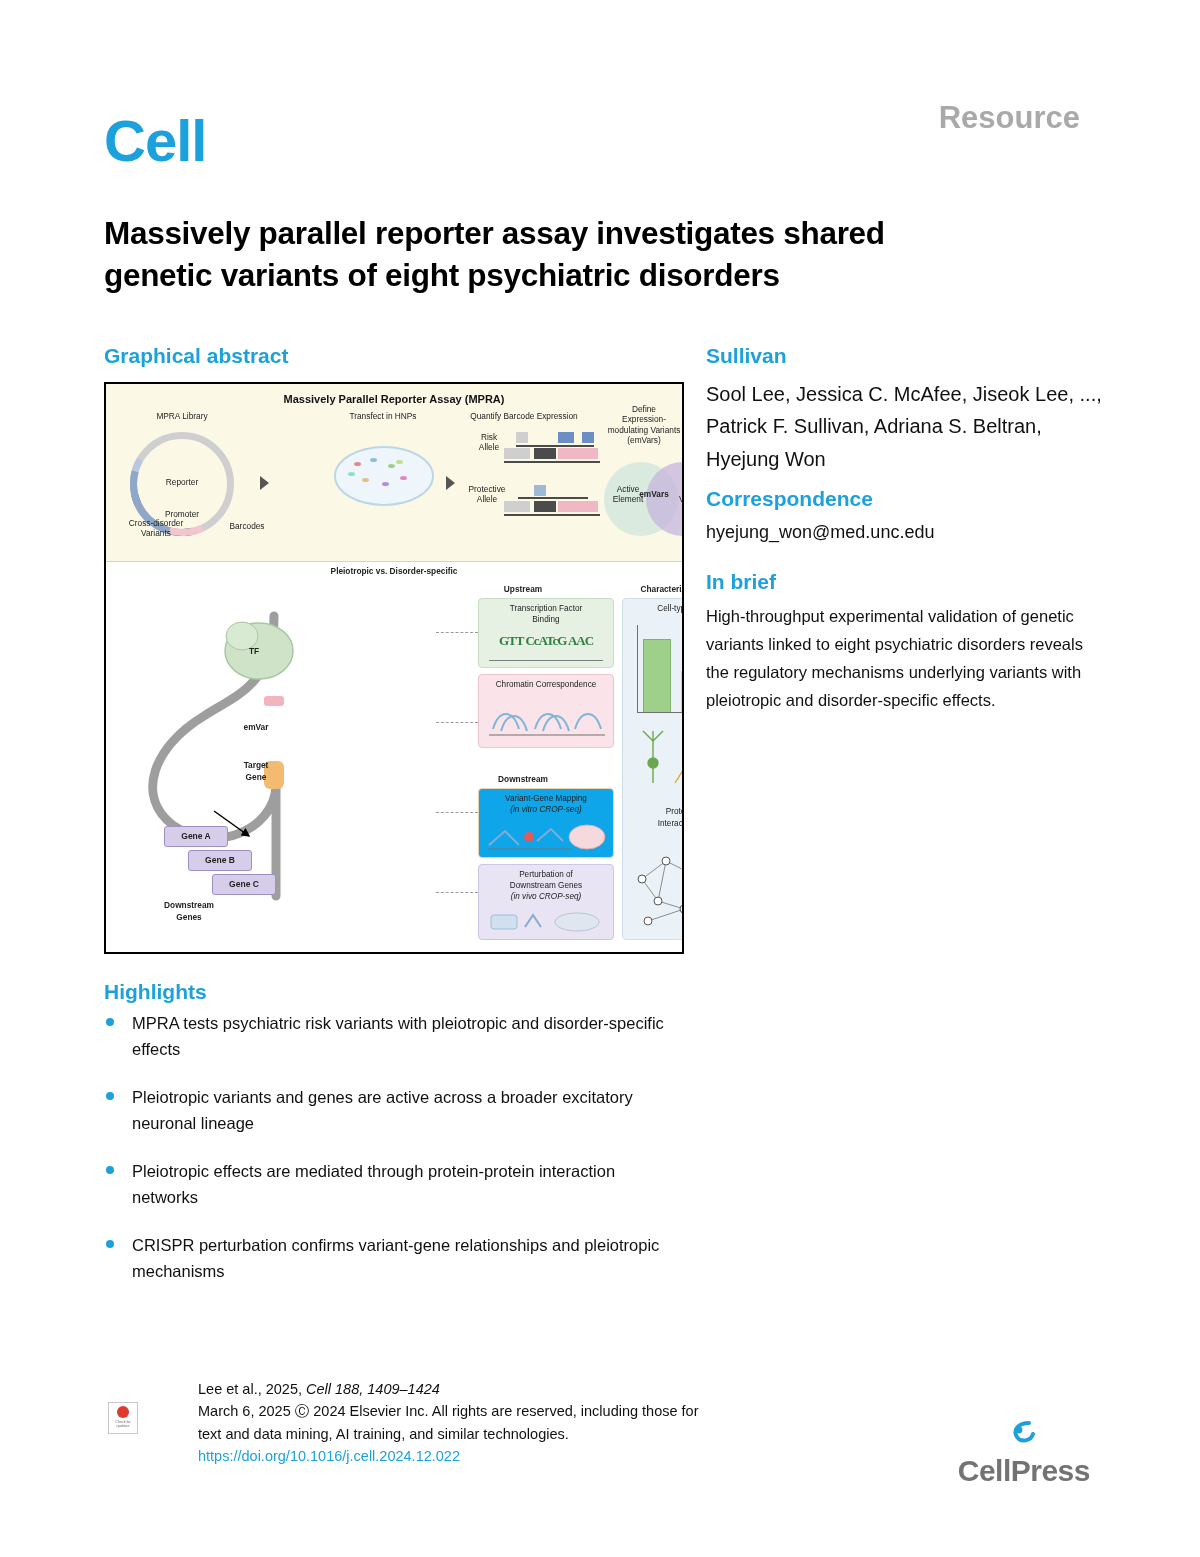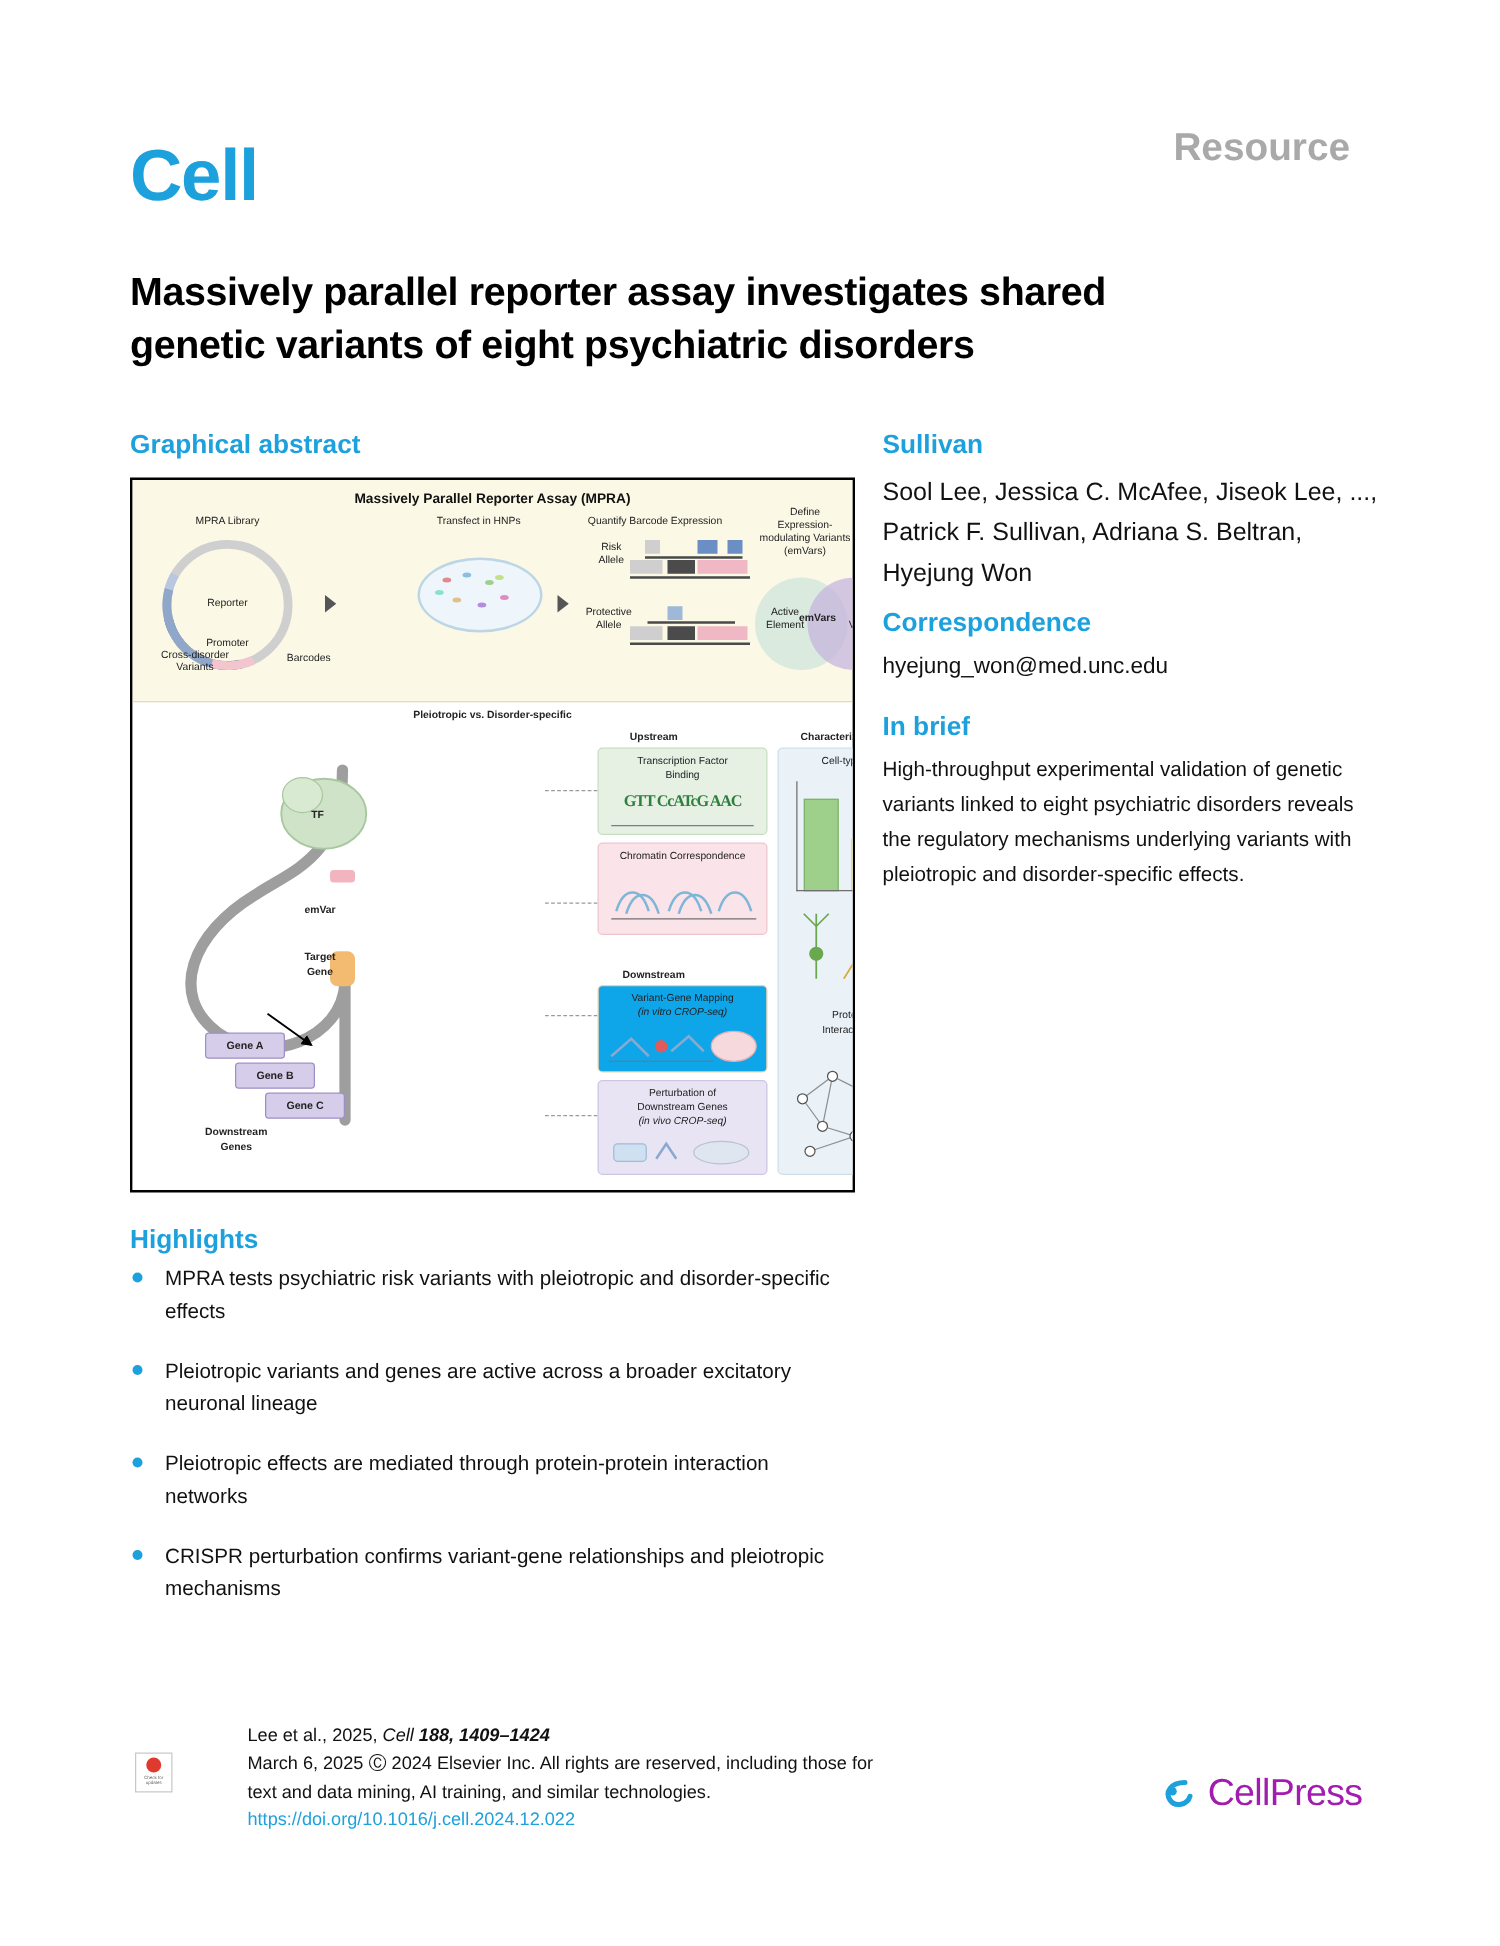--- a/index.html
+++ b/index.html
@@ -297,24 +297,25 @@
     border-radius: 50%;
     background: #e03a2f;
   }
   .cellpress {
     position: absolute;
     right: 110px;
     top: 1418px;
     display: flex;
     align-items: center;
     gap: 8px;
-    color: #a21caf;
+    color: #737373;
     font-size: 30px;
-    font-weight: normal;
+    font-weight: bold;
     letter-spacing: -0.5px;
+    flex-direction: column;
   }
 </style>
 </head>
 <body>
 
 <div class="page">
 
   <div class="journal-logo">Cell</div>
   <div class="resource-label">Resource</div>
 
@@ -549,21 +550,21 @@
     </div>
   </div>
 
   <div class="crossmark">
     <span class="cm-dot"></span>
     <span>Check for updates</span>
   </div>
 
   <div class="footer-text">
     <div>
-      Lee et al., 2025, <i>Cell</i> <b style="font-style:italic; font-weight:bold;">188, 1409–1424</b>
+      Lee et al., 2025, <i>Cell</i> <b style="font-style:italic; font-weight:normal;">188, 1409–1424</b>
     </div>
     <div>March 6, 2025 Ⓒ 2024 Elsevier Inc. All rights are reserved, including those for</div>
     <div>text and data mining, AI training, and similar technologies.</div>
     <div class="footer-doi">https://doi.org/10.1016/j.cell.2024.12.022</div>
   </div>
 
   <div class="cellpress">
     <svg width="30" height="28" viewBox="0 0 30 28">
       <path d="M20 5 C 8 5, 4 13, 8 19 C 12 25, 22 23, 24 16" stroke="#1da1dc" stroke-width="4" fill="none" stroke-linecap="round"></path>
       <circle cx="10" cy="12" r="3.4" fill="#1da1dc"></circle>

